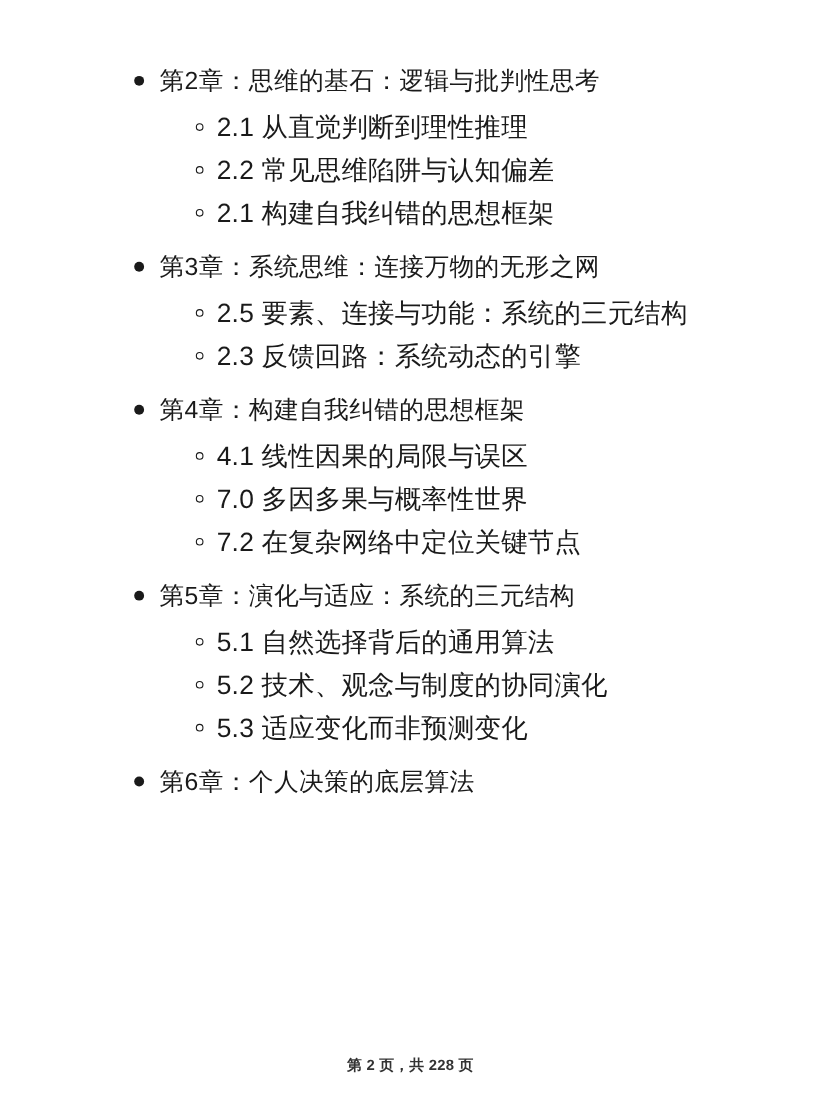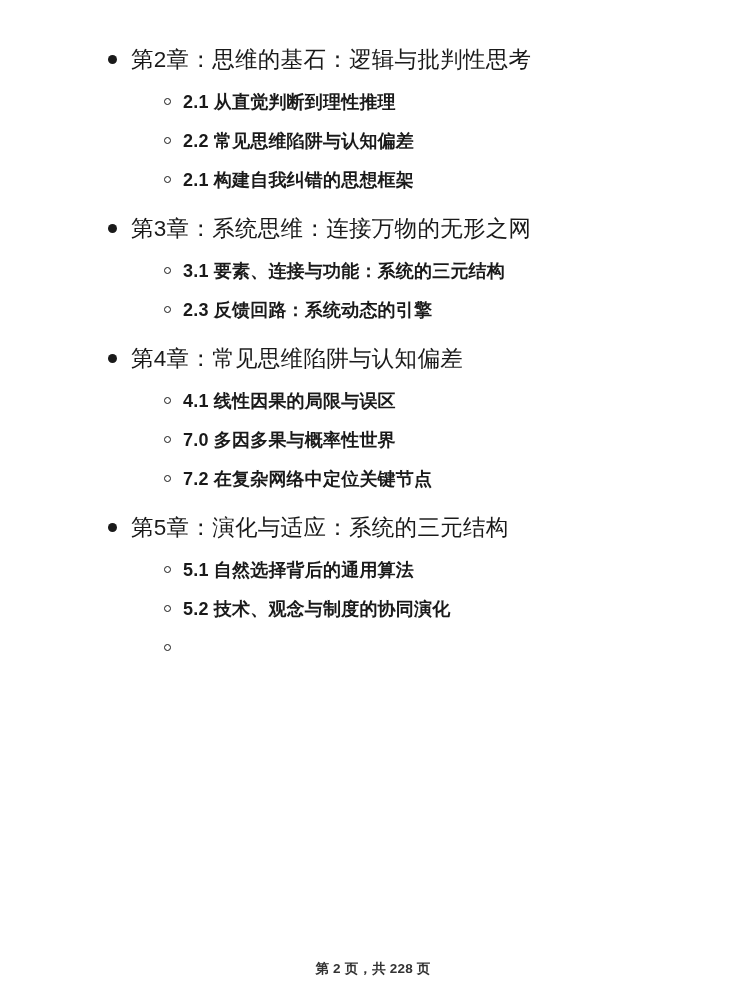--- a/index.html
+++ b/index.html
@@ -17,21 +17,21 @@
   }
   .page {
     width: 750px;
     height: 1000px;
     box-sizing: border-box;
     padding: 40px 44px 0 44px;
     position: relative;
   }
   .toc {
     list-style: none;
-    margin: 2px;
+    margin: 16px;
     padding: 0;
   }
   .chapter {
     margin: 0 0 6px 0;
     padding: 0;
   }
   .chapter + .chapter {
     margin-top: 14px;
   }
   .chapter-line {
@@ -70,25 +70,24 @@
     height: 7px;
     border-radius: 50%;
     border: 1.5px solid #1a1a1a;
     background: transparent;
     box-sizing: border-box;
     flex: 0 0 auto;
     margin-top: 12px;
     margin-right: 12px;
   }
   .section-text {
-    font-size: 18px;
+    font-size: 24px;
     line-height: 33px;
     letter-spacing: 0.2px;
     color: #1a1a1a;
-    font-weight: bold;
   }
   .footer {
     position: absolute;
     left: 0;
     right: 4px;
     bottom: 22px;
     text-align: center;
     font-size: 13.5px;
     font-weight: bold;
     color: #333333;
@@ -124,33 +123,33 @@
     </li>
 
     <li class="chapter">
       <div class="chapter-line">
         <span class="bullet-filled"></span>
         <span class="chapter-text">第3章：系统思维：连接万物的无形之网</span>
       </div>
       <ul class="sections">
         <li class="section-line">
           <span class="bullet-hollow"></span>
-          <span class="section-text">3.1 要素、连接与功能：系统的三元结构</span>
+          <span class="section-text">2.5 要素、连接与功能：系统的三元结构</span>
         </li>
         <li class="section-line">
           <span class="bullet-hollow"></span>
           <span class="section-text">2.3 反馈回路：系统动态的引擎</span>
         </li>
       </ul>
     </li>
 
     <li class="chapter">
       <div class="chapter-line">
         <span class="bullet-filled"></span>
-        <span class="chapter-text">第4章：常见思维陷阱与认知偏差</span>
+        <span class="chapter-text">第4章：构建自我纠错的思想框架</span>
       </div>
       <ul class="sections">
         <li class="section-line">
           <span class="bullet-hollow"></span>
           <span class="section-text">4.1 线性因果的局限与误区</span>
         </li>
         <li class="section-line">
           <span class="bullet-hollow"></span>
           <span class="section-text">7.0 多因多果与概率性世界</span>
         </li>
@@ -170,22 +169,29 @@
         <li class="section-line">
           <span class="bullet-hollow"></span>
           <span class="section-text">5.1 自然选择背后的通用算法</span>
         </li>
         <li class="section-line">
           <span class="bullet-hollow"></span>
           <span class="section-text">5.2 技术、观念与制度的协同演化</span>
         </li>
         <li class="section-line">
           <span class="bullet-hollow"></span>
+          <span class="section-text">5.3 适应变化而非预测变化</span>
         </li>
       </ul>
     </li>
 
+    <li class="chapter">
+      <div class="chapter-line">
+        <span class="bullet-filled"></span>
+        <span class="chapter-text">第6章：个人决策的底层算法</span>
+      </div>
+    </li>
 
   </ul>
 
   <div class="footer">第 2 页，共 228 页</div>
 
 </div>
 
 </body></html>

